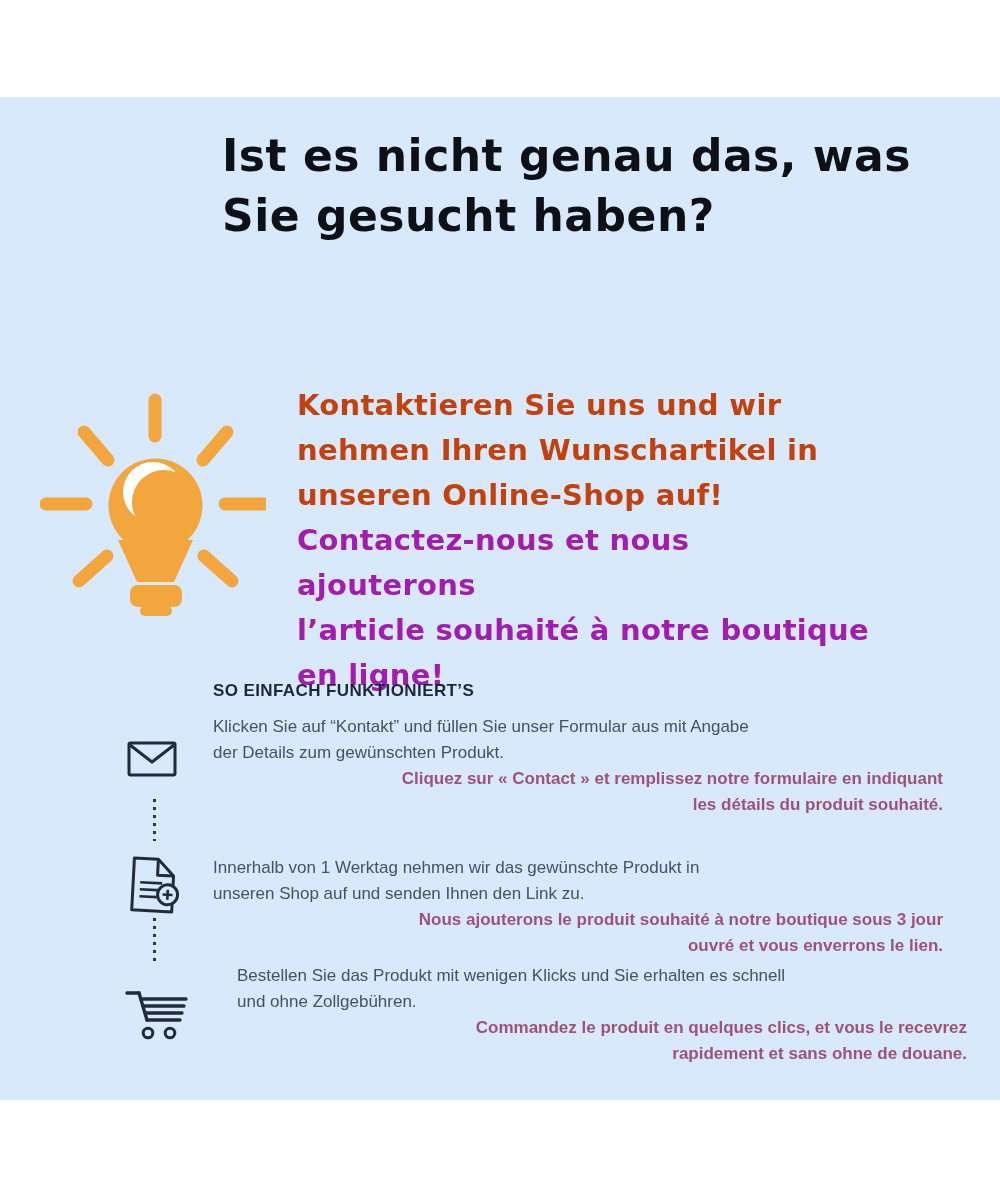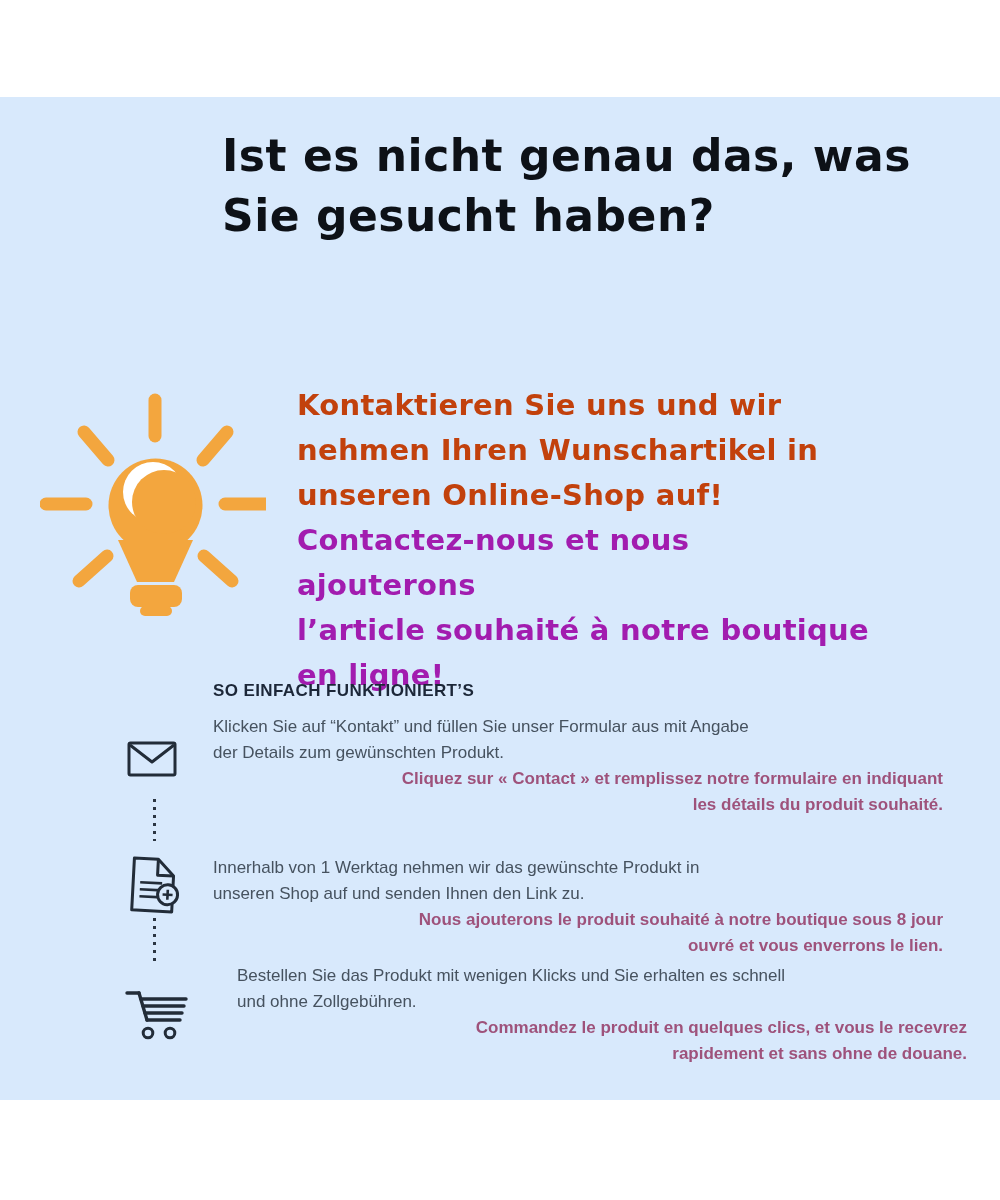--- a/index.html
+++ b/index.html
@@ -140,21 +140,21 @@
         <line x1="13" y1="41" x2="35" y2="41" stroke="#222c38" stroke-width="2.6"></line>
         <circle cx="41" cy="38" r="10" fill="#d8e9fc" stroke="#222c38" stroke-width="3"></circle>
         <line x1="41" y1="33" x2="41" y2="43" stroke="#222c38" stroke-width="2.6"></line>
         <line x1="36" y1="38" x2="46" y2="38" stroke="#222c38" stroke-width="2.6"></line>
       </g>
     </svg>
   </div>
   <div class="step-text step-2">
     <p class="step-de pre">Innerhalb von 1 Werktag nehmen wir das gewünschte Produkt in
 unseren Shop auf und senden Ihnen den Link zu.</p>
-    <p class="step-fr pre">Nous ajouterons le produit souhaité à notre boutique sous 8 jour
+    <p class="step-fr pre">Nous ajouterons le produit souhaité à notre boutique sous 3 jour
 ouvré et vous enverrons le lien.</p>
   </div>
 
   <div class="connector connector-2"></div>
 
   <div class="icon-slot icon-cart">
     <svg width="64" height="54" viewBox="0 0 64 54" aria-hidden="true">
       <g stroke="#222c38" stroke-width="3.4" stroke-linecap="round" fill="none">
         <line x1="3" y1="6" x2="15" y2="6"></line>
         <line x1="15" y1="6" x2="23" y2="33"></line>

